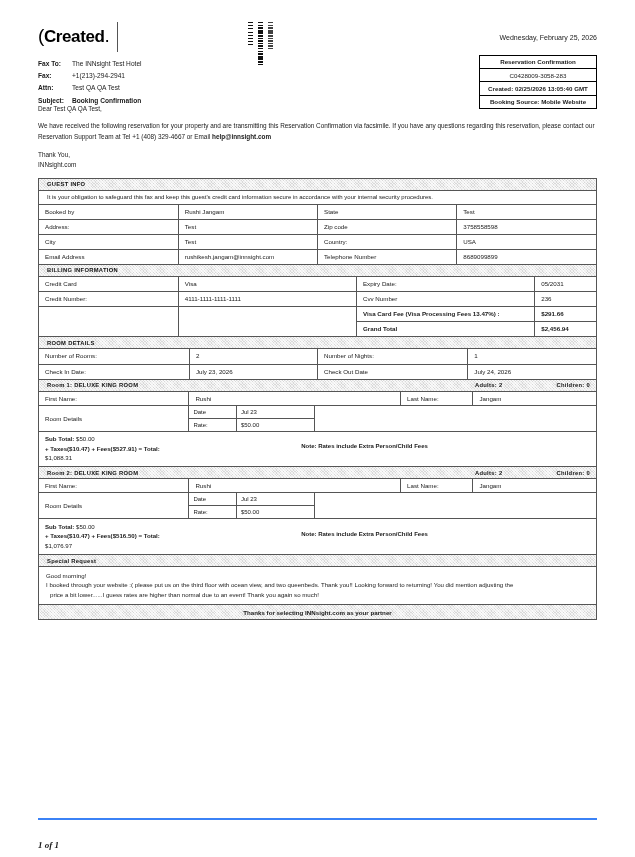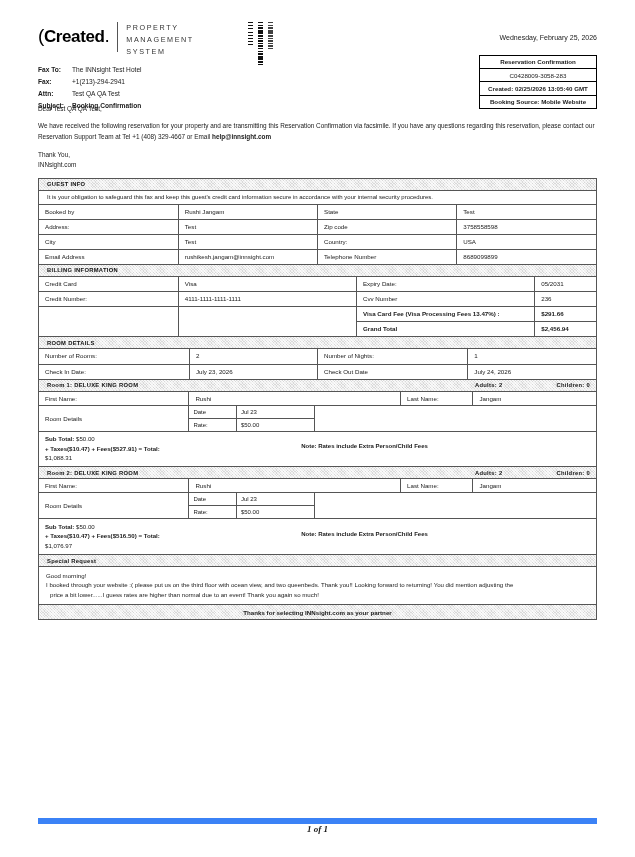--- a/index.html
+++ b/index.html
@@ -255,45 +255,39 @@
     font-size: 6.2px;
     font-weight: bold;
     padding: 3.6px 0;
   }
 
   
   .footer {
     position: absolute;
     left: 38px; right: 38px;
     top: 818px;
-    border-top: 6px solid #3b82f6;
-    text-align: center;
-    padding-top: 0;
+    border-top: 2px solid #3b82f6;
+    padding-top: 20px;
     font-family: "Liberation Serif", serif;
     font-size: 9px;
     font-style: italic;
     font-weight: bold;
   }
 </style>
 </head>
 <body>
 
 <div class="page">
 
   <div class="top-header">
 
     <div class="brand-row">
       <div class="logo-block">
         <div class="logo-mark"><span class="paren">(</span><span>Created</span><span class="paren">.</span></div>
         <div class="logo-divider"></div>
-        <div class="logo-tag">
-          <div>PROPERTY</div>
-          <div>MANAGEMENT</div>
-          <div>SYSTEM</div>
-        </div>
       </div>
     </div>
 
     <div class="barcode">
       <div class="bcol thin"></div>
       <div class="bcol"></div>
       <div class="bcol short"></div>
     </div>
 
     <div class="fax-meta">

